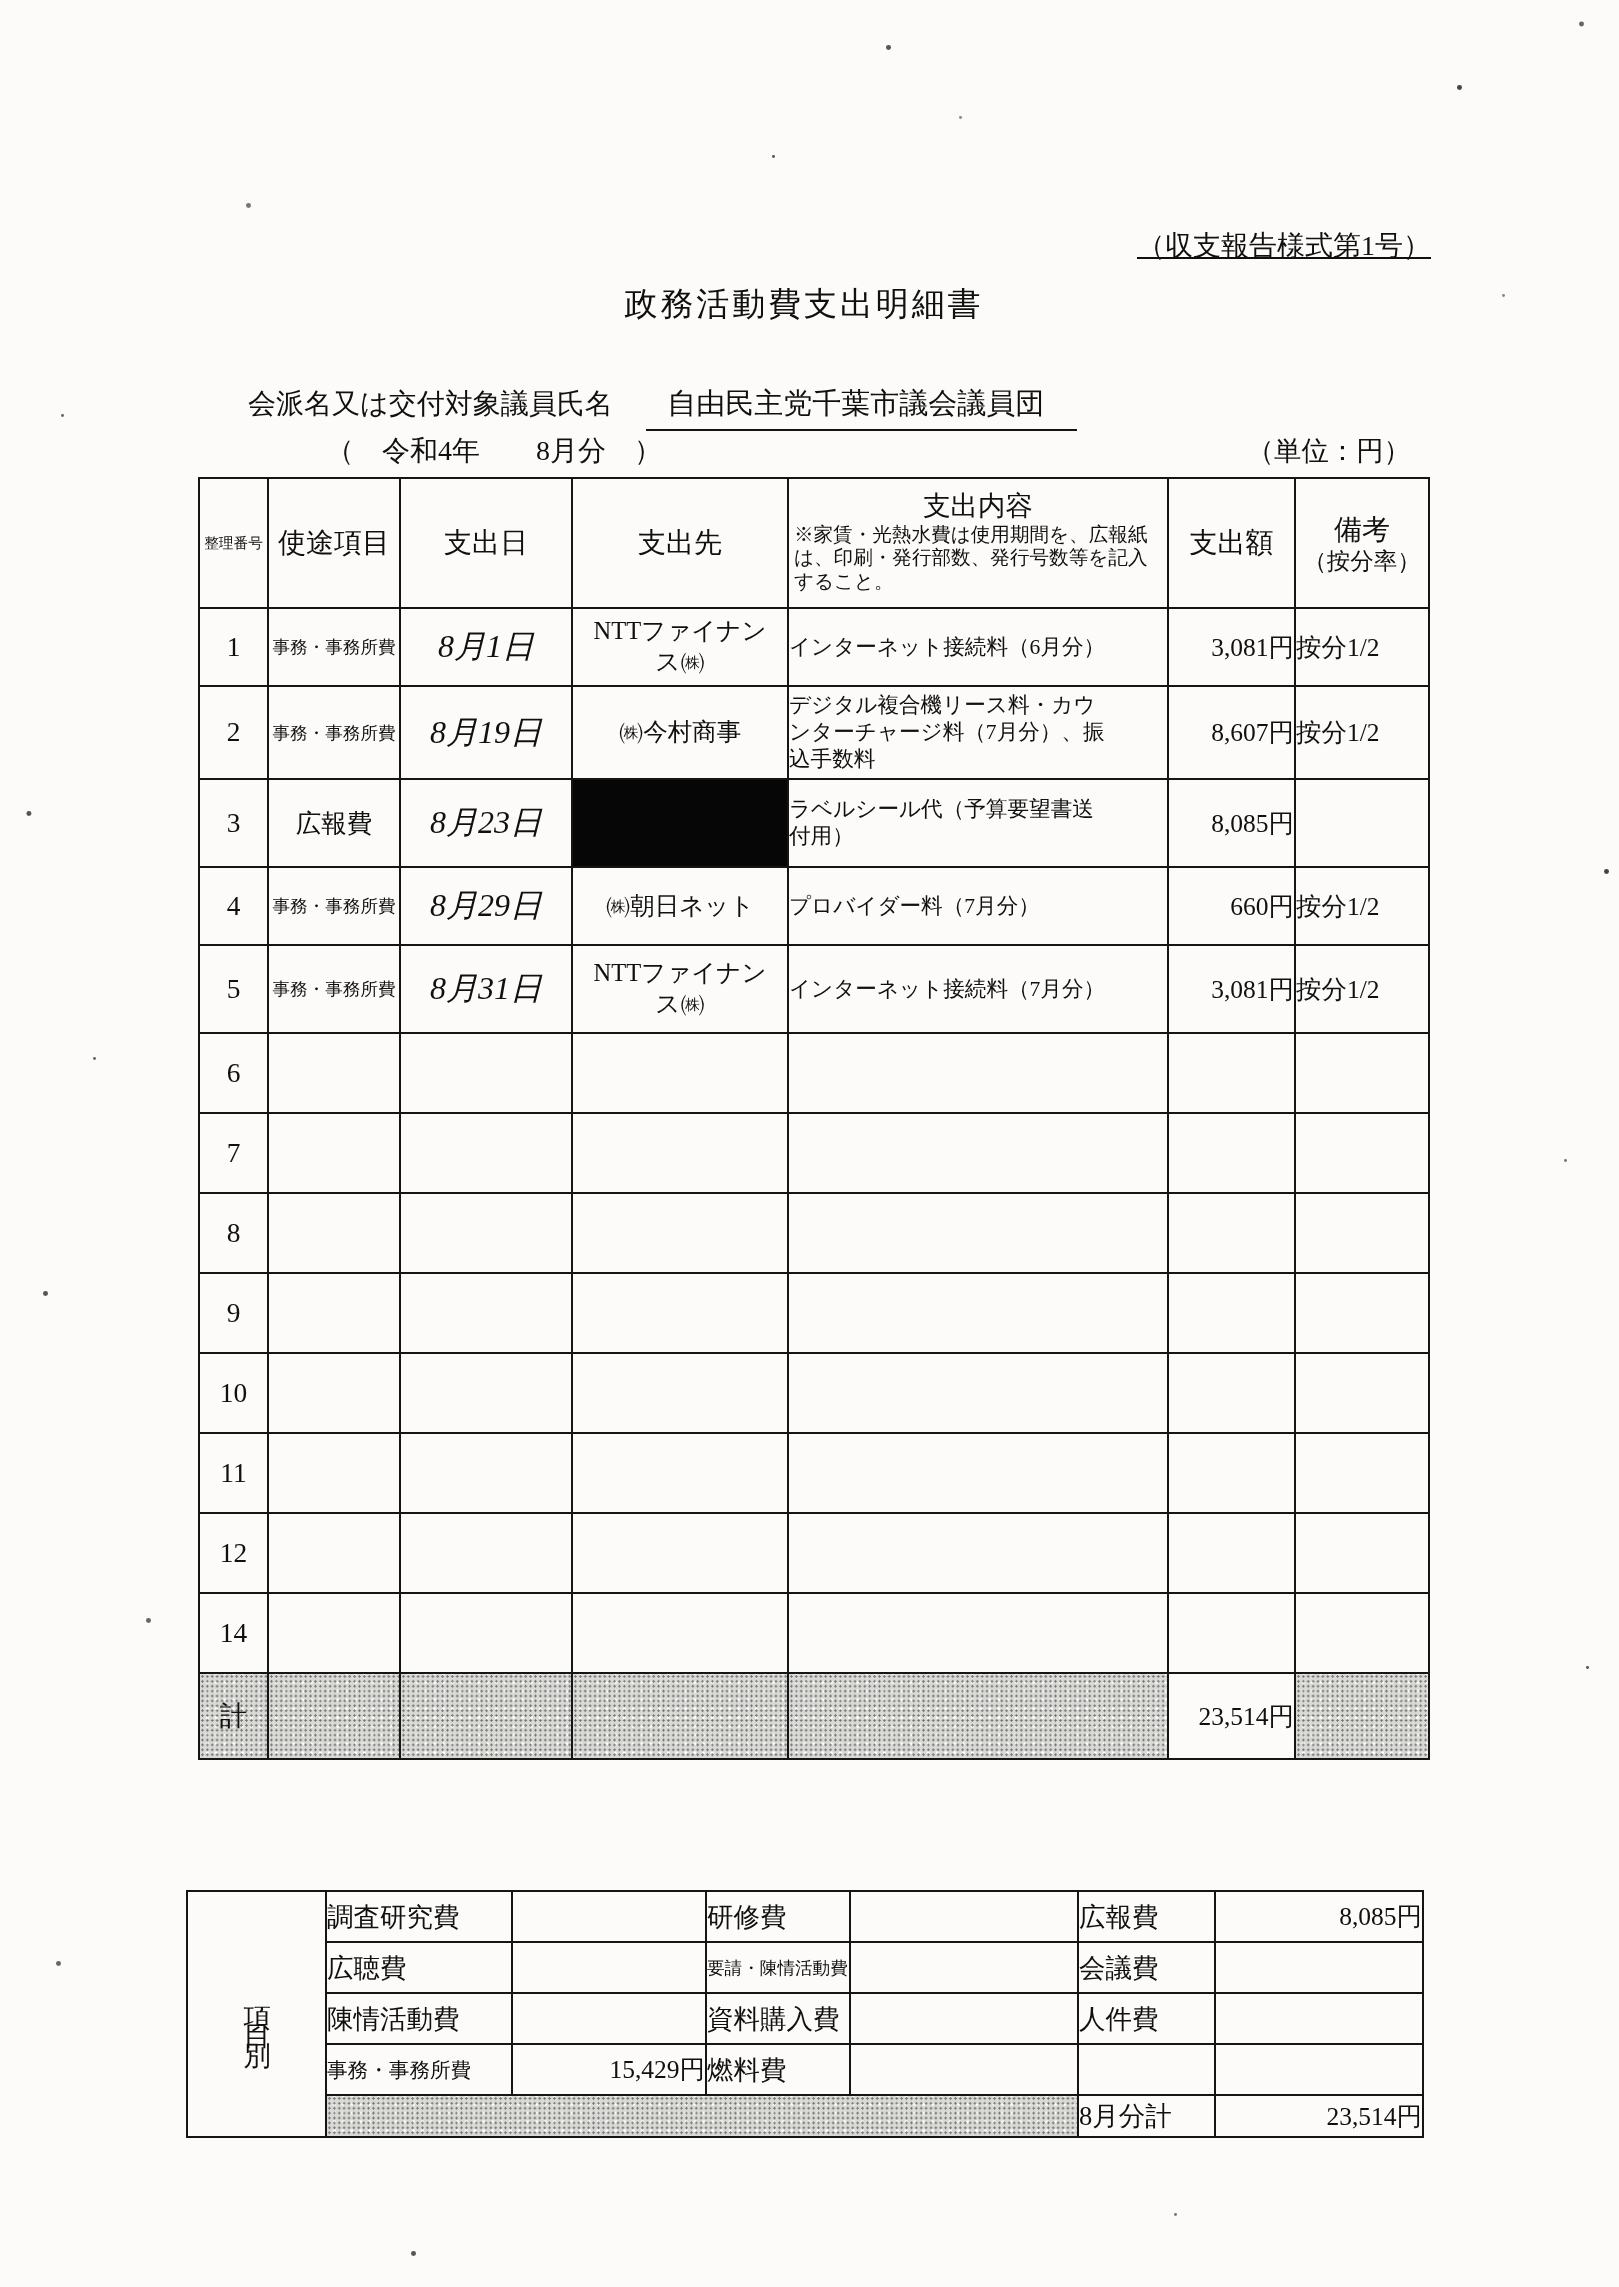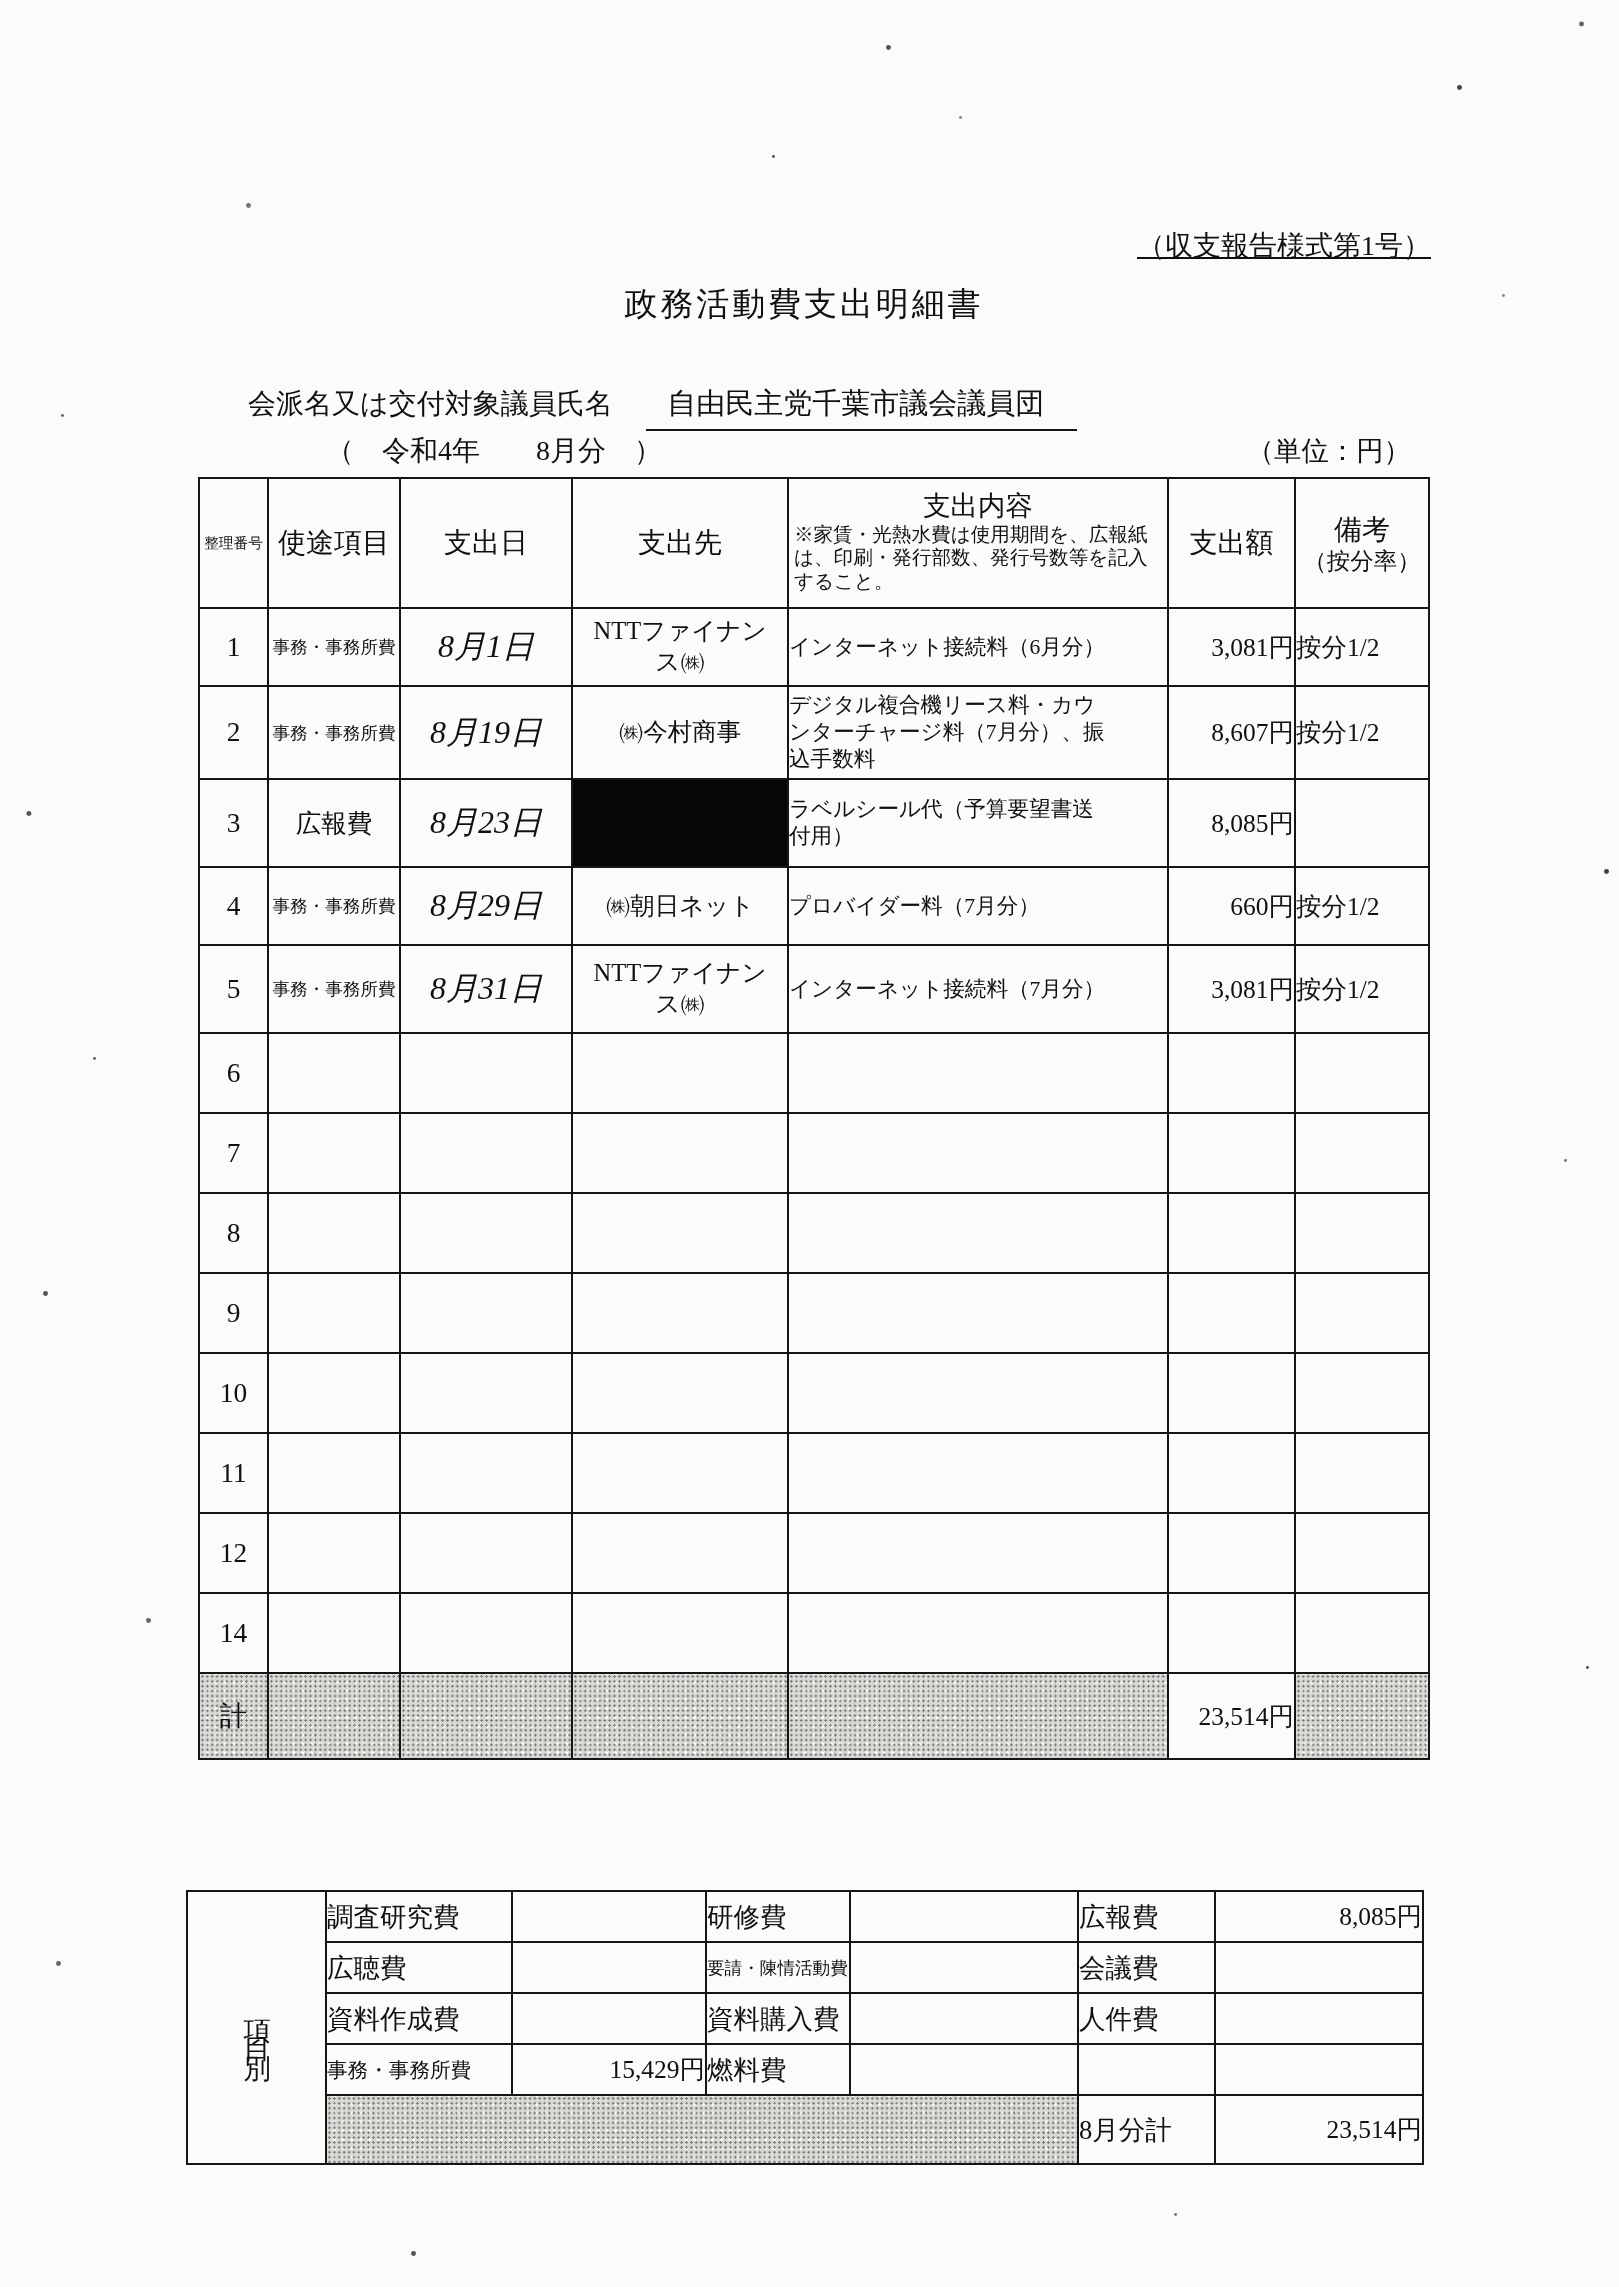--- a/index.html
+++ b/index.html
@@ -59,21 +59,21 @@
     background-color:#d9d9d6;
     background-image:
       radial-gradient(circle, rgba(45,45,45,.55) 1px, transparent 1.4px),
       radial-gradient(circle, rgba(255,255,255,.95) 1.2px, transparent 1.7px);
     background-size:4.9px 4.9px, 8.8px 8.8px;
     background-position:0 0, 2.9px 3.9px;
   }
   .redact{position:absolute;top:-3.9px;left:-3.9px;right:-8.8px;bottom:-8.8px;background:#060606;z-index:2;}
 
   
-  .sr{height:51px}.srt{height:69px}
+  .sr{height:51px}.srt{height:42px}
   .s-side{text-align:center;vertical-align:middle;}
   .v-label{writing-mode:vertical-rl;text-orientation:upright;font-size:27.4px;letter-spacing:17.6px;line-height:1;}
   .s-lbl{text-align:left;font-size:26.5px;padding-left:7.8px;}
   .s-lbl-sm{font-size:17.6px;margin-left:36px;}
   .s-lbl-md{font-size:20.6px;}
   .s-val{text-align:right;font-size:25.5px;padding-right:9.8px;}
 </style>
 </head>
 <body>
 
@@ -275,21 +275,21 @@
       </tr>
       <tr class="sr">
         <td class="s-lbl">広聴費</td>
         <td class="s-val"></td>
         <td class="s-lbl s-lbl-sm">要請・陳情活動費</td>
         <td class="s-val"></td>
         <td class="s-lbl">会議費</td>
         <td class="s-val"></td>
       </tr>
       <tr class="sr">
-        <td class="s-lbl">資料作成費</td>
+        <td class="s-lbl">陳情活動費</td>
         <td class="s-val"></td>
         <td class="s-lbl">資料購入費</td>
         <td class="s-val"></td>
         <td class="s-lbl">人件費</td>
         <td class="s-val"></td>
       </tr>
       <tr class="sr">
         <td class="s-lbl s-lbl-md">事務・事務所費</td>
         <td class="s-val">15,429円</td>
         <td class="s-lbl">燃料費</td>

